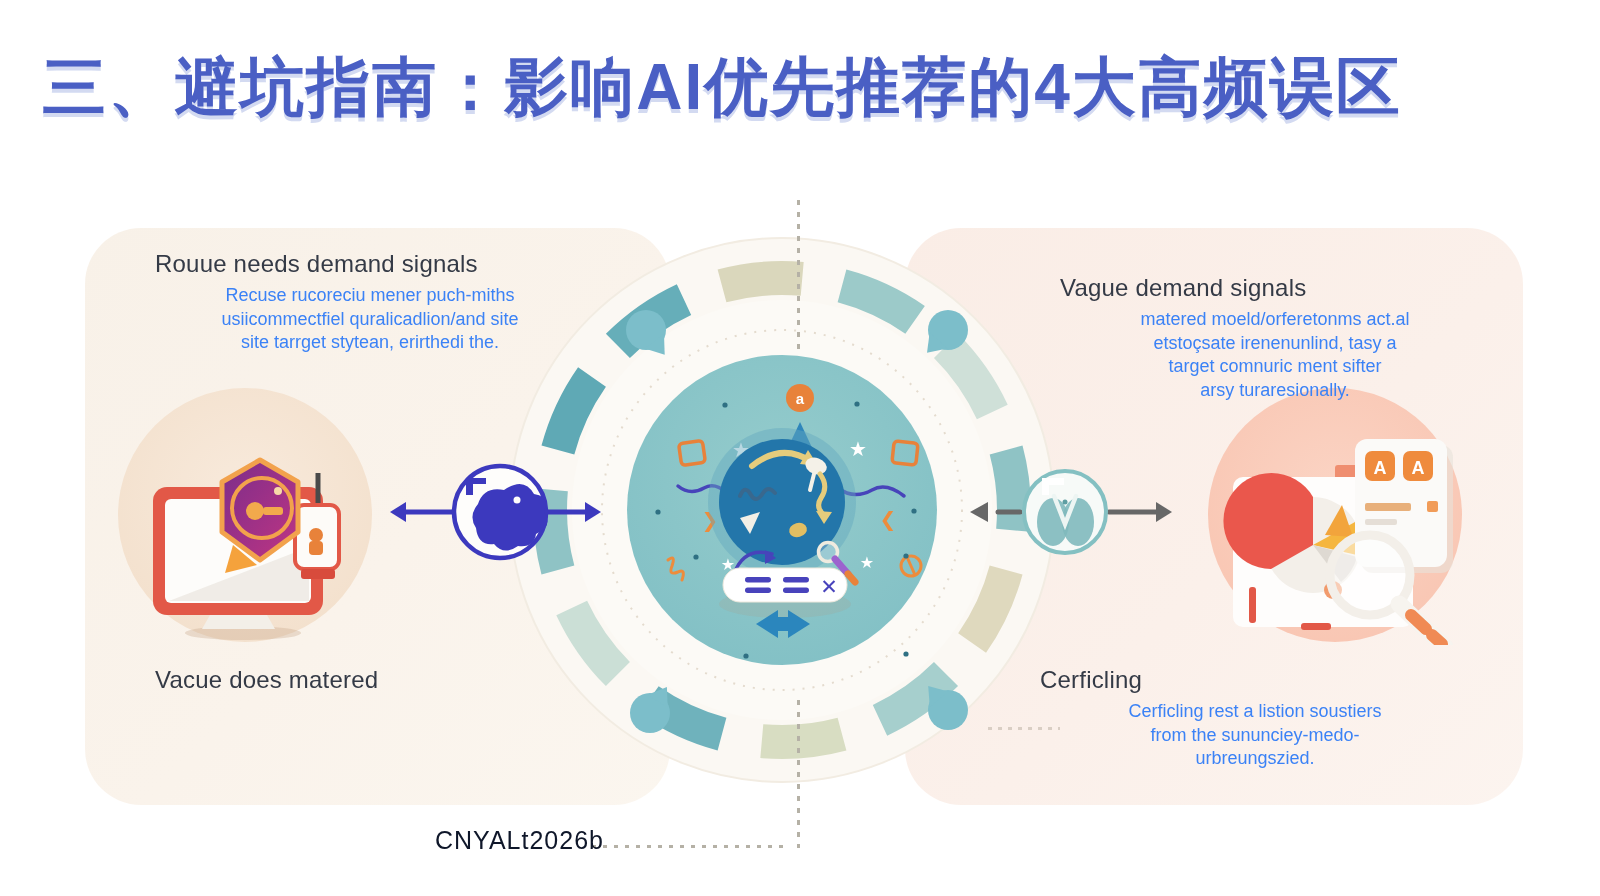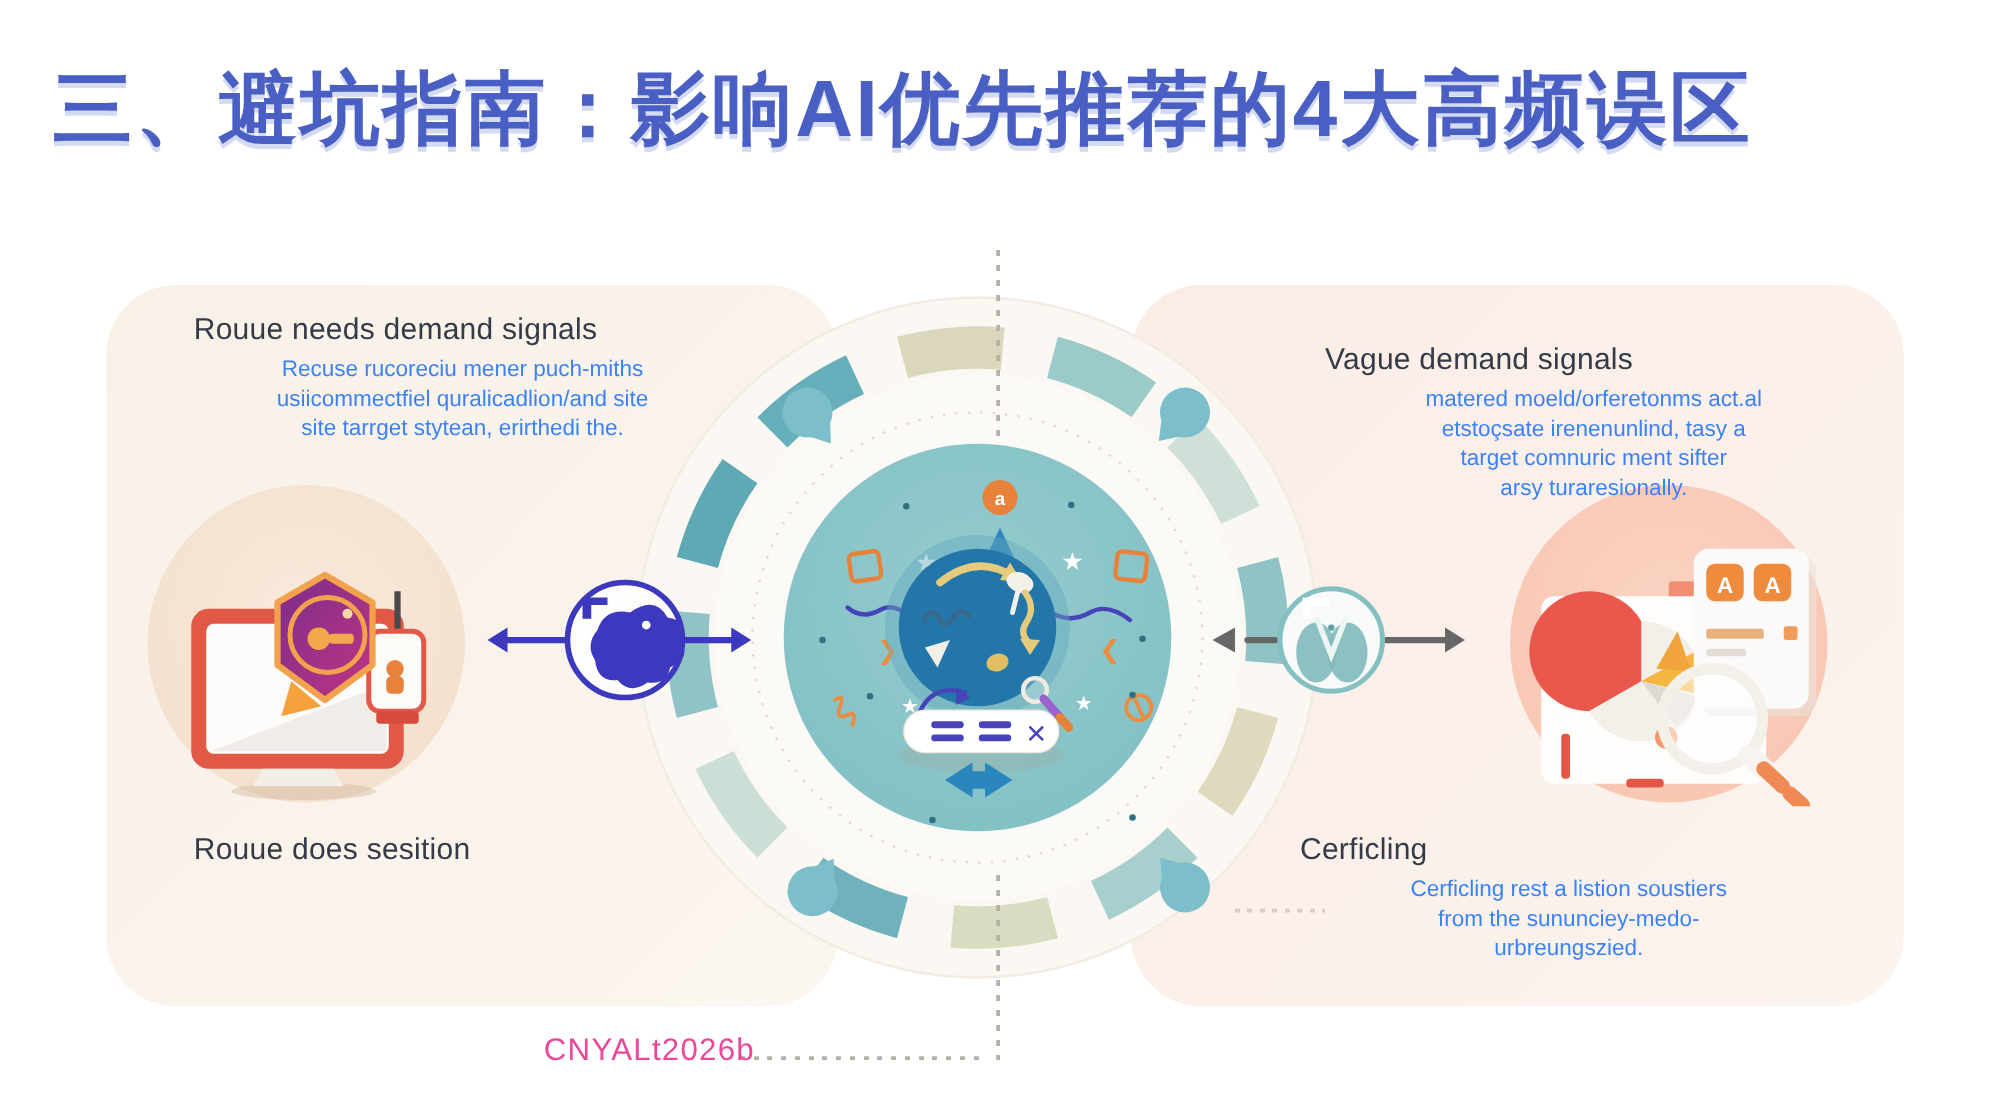--- a/index.html
+++ b/index.html
@@ -22,21 +22,21 @@
   .lb{left:155px;top:666px;}
   .rt{left:1060px;top:250px;margin-top:24px;}
   .rb{left:1040px;top:666px;}
   .vdash{position:absolute;left:797px;width:3px;z-index:5;
     background:repeating-linear-gradient(to bottom,#B5B1A6 0 5px,transparent 5px 12px);}
   .vdash.top{top:200px;height:152px;}
   .vdash.bot{top:700px;height:148px;}
   .hdots{position:absolute;top:845px;left:592px;width:192px;height:3px;z-index:5;
     background:repeating-linear-gradient(to right,#B5B1A6 0 4px,transparent 4px 11px);}
   .hdots.small{top:727px;left:988px;width:72px;background:repeating-linear-gradient(to right,#D9CEC4 0 4px,transparent 4px 10px);}
-  .caption{position:absolute;left:435px;top:826px;font-size:25px;color:#ec4899;letter-spacing:1px;z-index:6;}
+  .caption{position:absolute;left:435px;top:826px;font-size:25px;color:#0f172a;letter-spacing:1px;z-index:6;}
   svg{position:absolute;display:block;}
   #centerSvg{left:482px;top:200px;z-index:3;}
   #leftConnector{left:378px;top:442px;z-index:7;}
   #rightConnector{left:952px;top:448px;z-index:7;}
   #leftIllu{left:115px;top:385px;z-index:4;}
   #rightIllu{left:1205px;top:385px;z-index:4;}
 </style>
 </head>
 <body>
 
@@ -45,21 +45,21 @@
 <div class="panel left"></div>
 <div class="panel right"></div>
 
 <div class="tblock lt">
   <h3>Rouue needs demand signals</h3>
   <p>Recuse rucoreciu mener puch-miths
 usiicommectfiel quralicadlion/and site
 site tarrget stytean, erirthedi the.</p>
 </div>
 <div class="tblock lb">
-  <h3>Rouue does sesition</h3>
+  <h3>Vacue does matered</h3>
 </div>
 <div class="tblock rt">
   <h3>Vague demand signals</h3>
   <p>matered moeld/orferetonms act.al
 etstoçsate irenenunlind, tasy a
 target comnuric ment sifter
 arsy turaresionally.</p>
 </div>
 <div class="tblock rb">
   <h3>Cerficling</h3>

